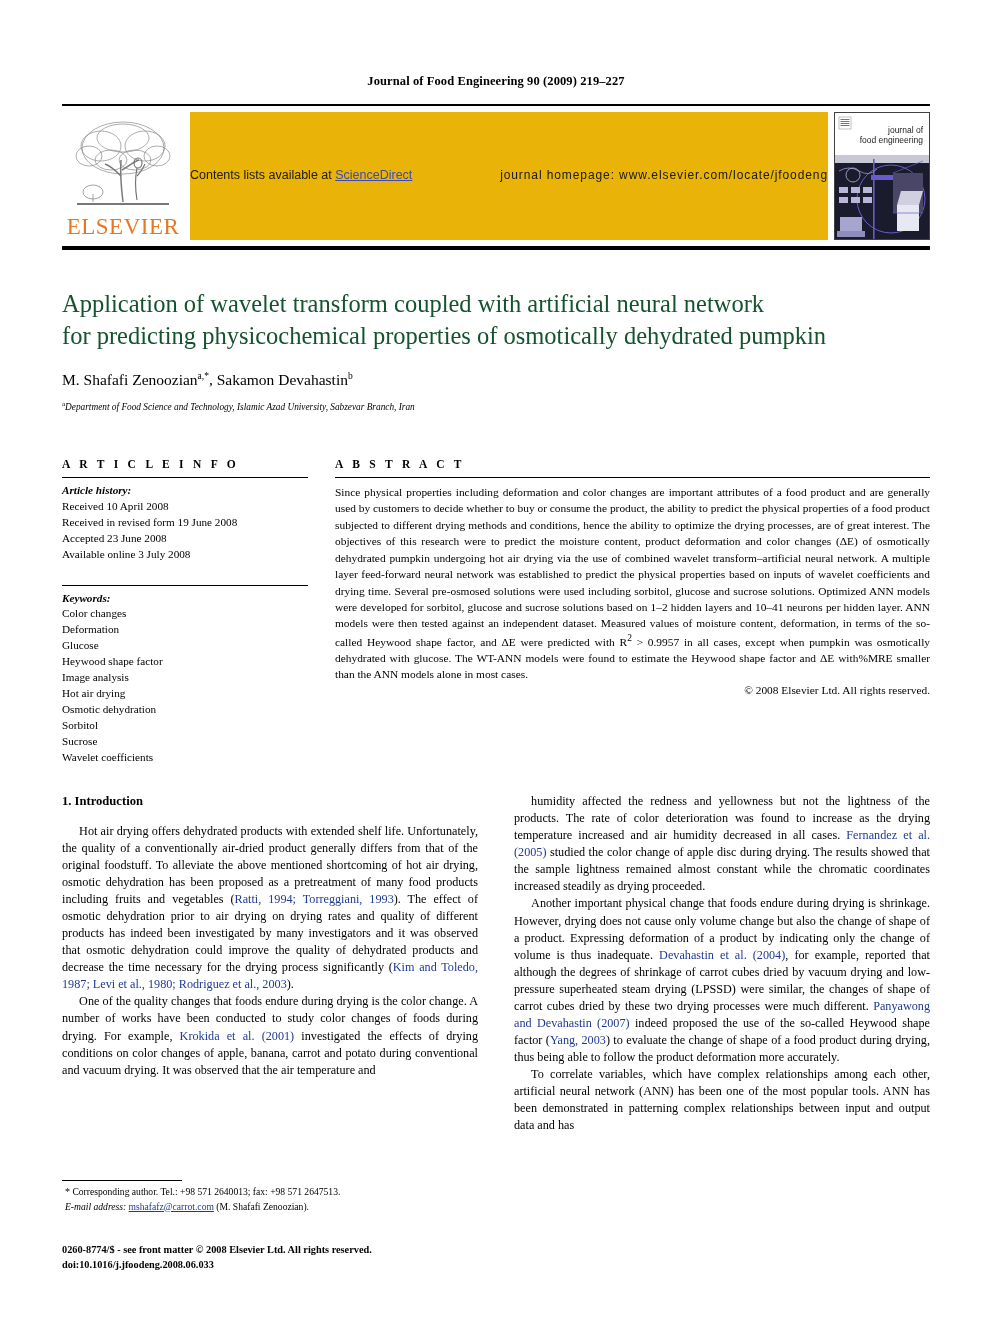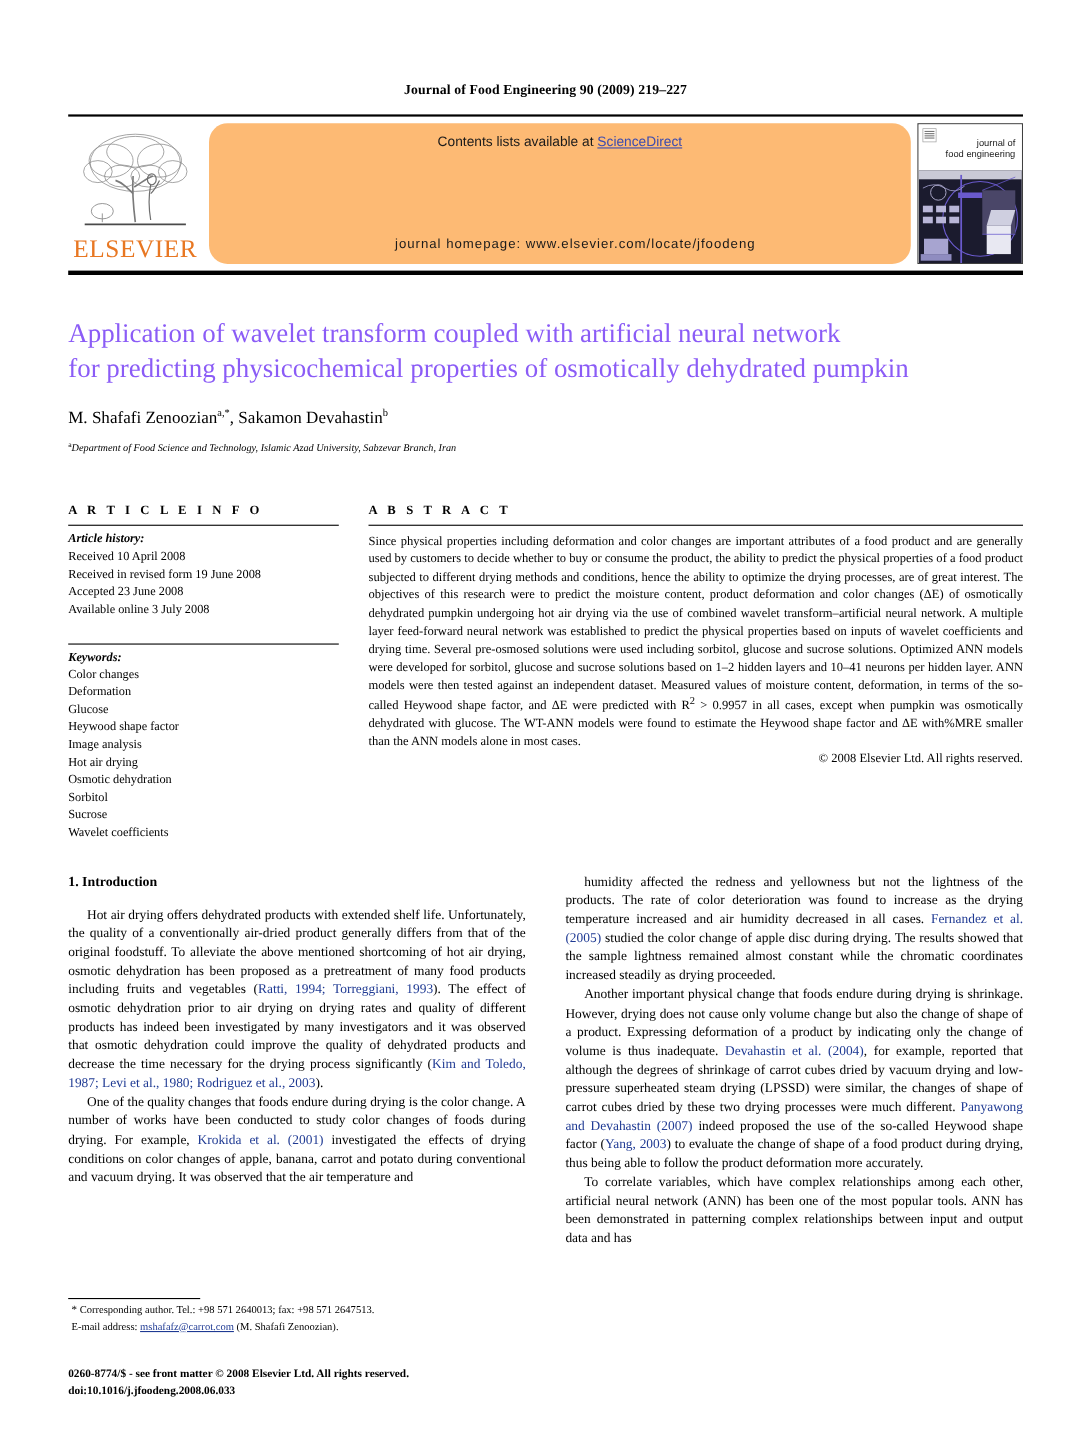--- a/index.html
+++ b/index.html
@@ -60,29 +60,28 @@
   .elsevier-word {
     font-family: "Liberation Serif", serif;
     font-size: 23px;
     letter-spacing: 0.5px;
     color: #E87722;
     line-height: 1;
     margin-top: 1px;
   }
   .masthead-center {
     flex: 1 1 auto;
-    background: #fdba74;
+    background: #eab308;
     display: flex;
-    flex-direction: column;
+    flex-direction: row;
     align-items: center;
     justify-content: space-between;
     padding: 10px 0 12px 0;
     box-sizing: border-box;
     margin-left: 6px;
-    border-radius: 17px;
   }
   .contents-line {
     font-family: "Liberation Sans", sans-serif;
     font-size: 12.5px;
     color: #1a1a1a;
   }
   .sciencedirect-link {
     color: #3b4bb0;
     font-family: "Liberation Sans", sans-serif;
   }
@@ -119,21 +118,21 @@
     position: absolute;
     top: 288px;
     left: 62px;
     width: 868px;
   }
   .paper-title {
     font-family: "Liberation Serif", serif;
     font-size: 24.5px;
     line-height: 1.32;
     font-weight: normal;
-    color: #8b5cf6;
+    color: #14532d;
     margin: 0;
   }
   .authors {
     font-family: "Liberation Serif", serif;
     font-size: 15.5px;
     margin-top: 18px;
     color: #000;
   }
   .authors sup { font-size: 9.5px; }
   .affil {
@@ -227,21 +226,21 @@
     font-size: 9.6px;
     line-height: 1.45;
   }
   .footnote-rule {
     border-top: 1px solid #000;
     width: 120px;
     margin-bottom: 4px;
   }
   .fn-line { padding-left: 12px; text-indent: -9px; }
   .fn-line .star { font-size: 10px; }
-  .fn-italic { }
+  .fn-italic { font-style: italic; }
   .email { color: #1f3a93; }
 
   .issn-block {
     position: absolute;
     left: 62px;
     top: 1243px;
     width: 500px;
     font-family: "Liberation Serif", serif;
     font-size: 10.3px;
     line-height: 1.45;

